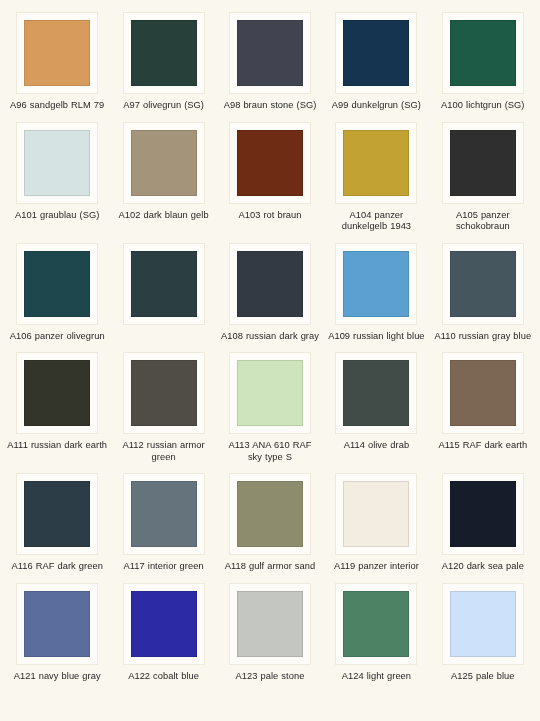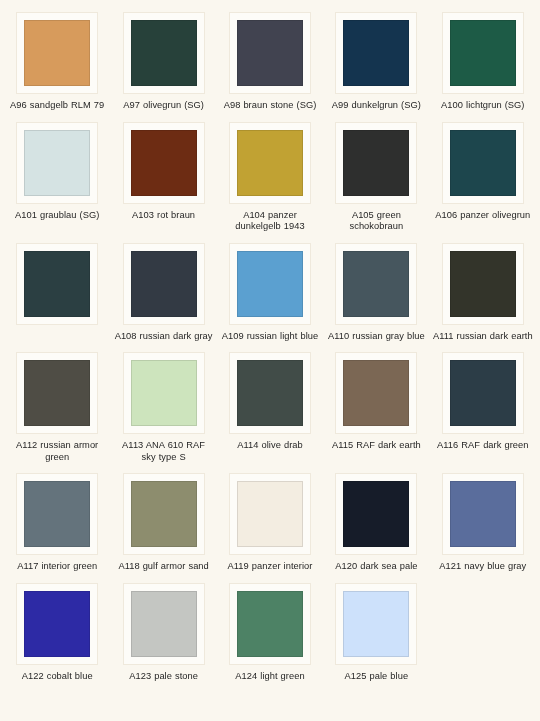--- a/index.html
+++ b/index.html
@@ -90,35 +90,41 @@
       <div class="swatch-label">A100 lichtgrun (SG)</div>
     </div>
     <div class="swatch-cell">
       <div class="swatch-card">
         <div class="swatch-chip" style="background: rgb(213, 227, 227);"></div>
       </div>
       <div class="swatch-label">A101 graublau (SG)</div>
     </div>
     <div class="swatch-cell">
       <div class="swatch-card">
+        <div class="swatch-chip" style="background: rgb(164, 149, 122);"></div>
+      </div>
+      <div class="swatch-label">A102 dark blaun gelb</div>
+    </div>
+    <div class="swatch-cell">
+      <div class="swatch-card">
         <div class="swatch-chip" style="background: rgb(109, 44, 19);"></div>
       </div>
       <div class="swatch-label">A103 rot braun</div>
     </div>
     <div class="swatch-cell">
       <div class="swatch-card">
         <div class="swatch-chip" style="background: rgb(193, 162, 51);"></div>
       </div>
       <div class="swatch-label">A104 panzer dunkelgelb 1943</div>
     </div>
     <div class="swatch-cell">
       <div class="swatch-card">
         <div class="swatch-chip" style="background: rgb(46, 47, 46);"></div>
       </div>
-      <div class="swatch-label">A105 green schokobraun</div>
+      <div class="swatch-label">A105 panzer schokobraun</div>
     </div>
     <div class="swatch-cell">
       <div class="swatch-card">
         <div class="swatch-chip" style="background: rgb(29, 70, 77);"></div>
       </div>
       <div class="swatch-label">A106 panzer olivegrun</div>
     </div>
     <div class="swatch-cell">
       <div class="swatch-card">
         <div class="swatch-chip" style="background: rgb(43, 63, 66);"></div>

